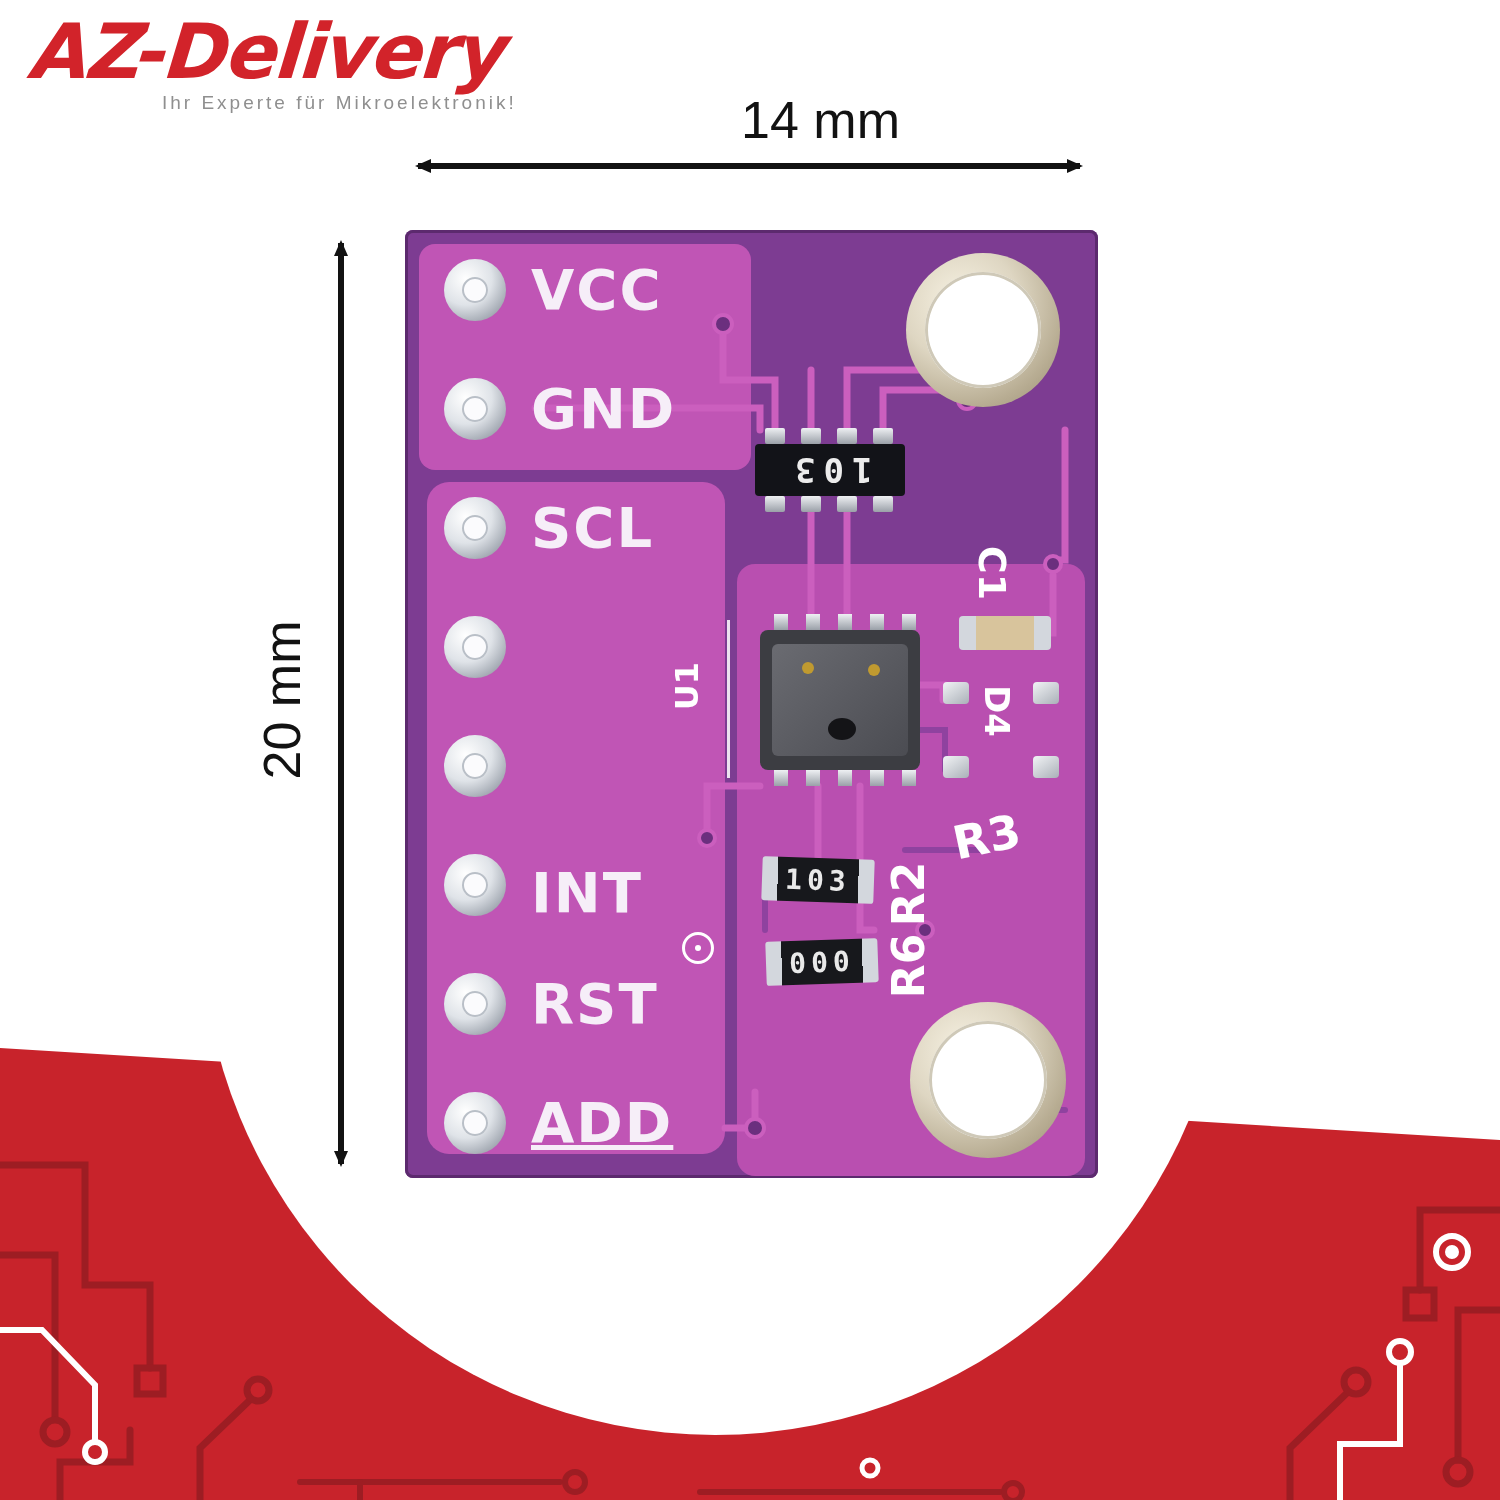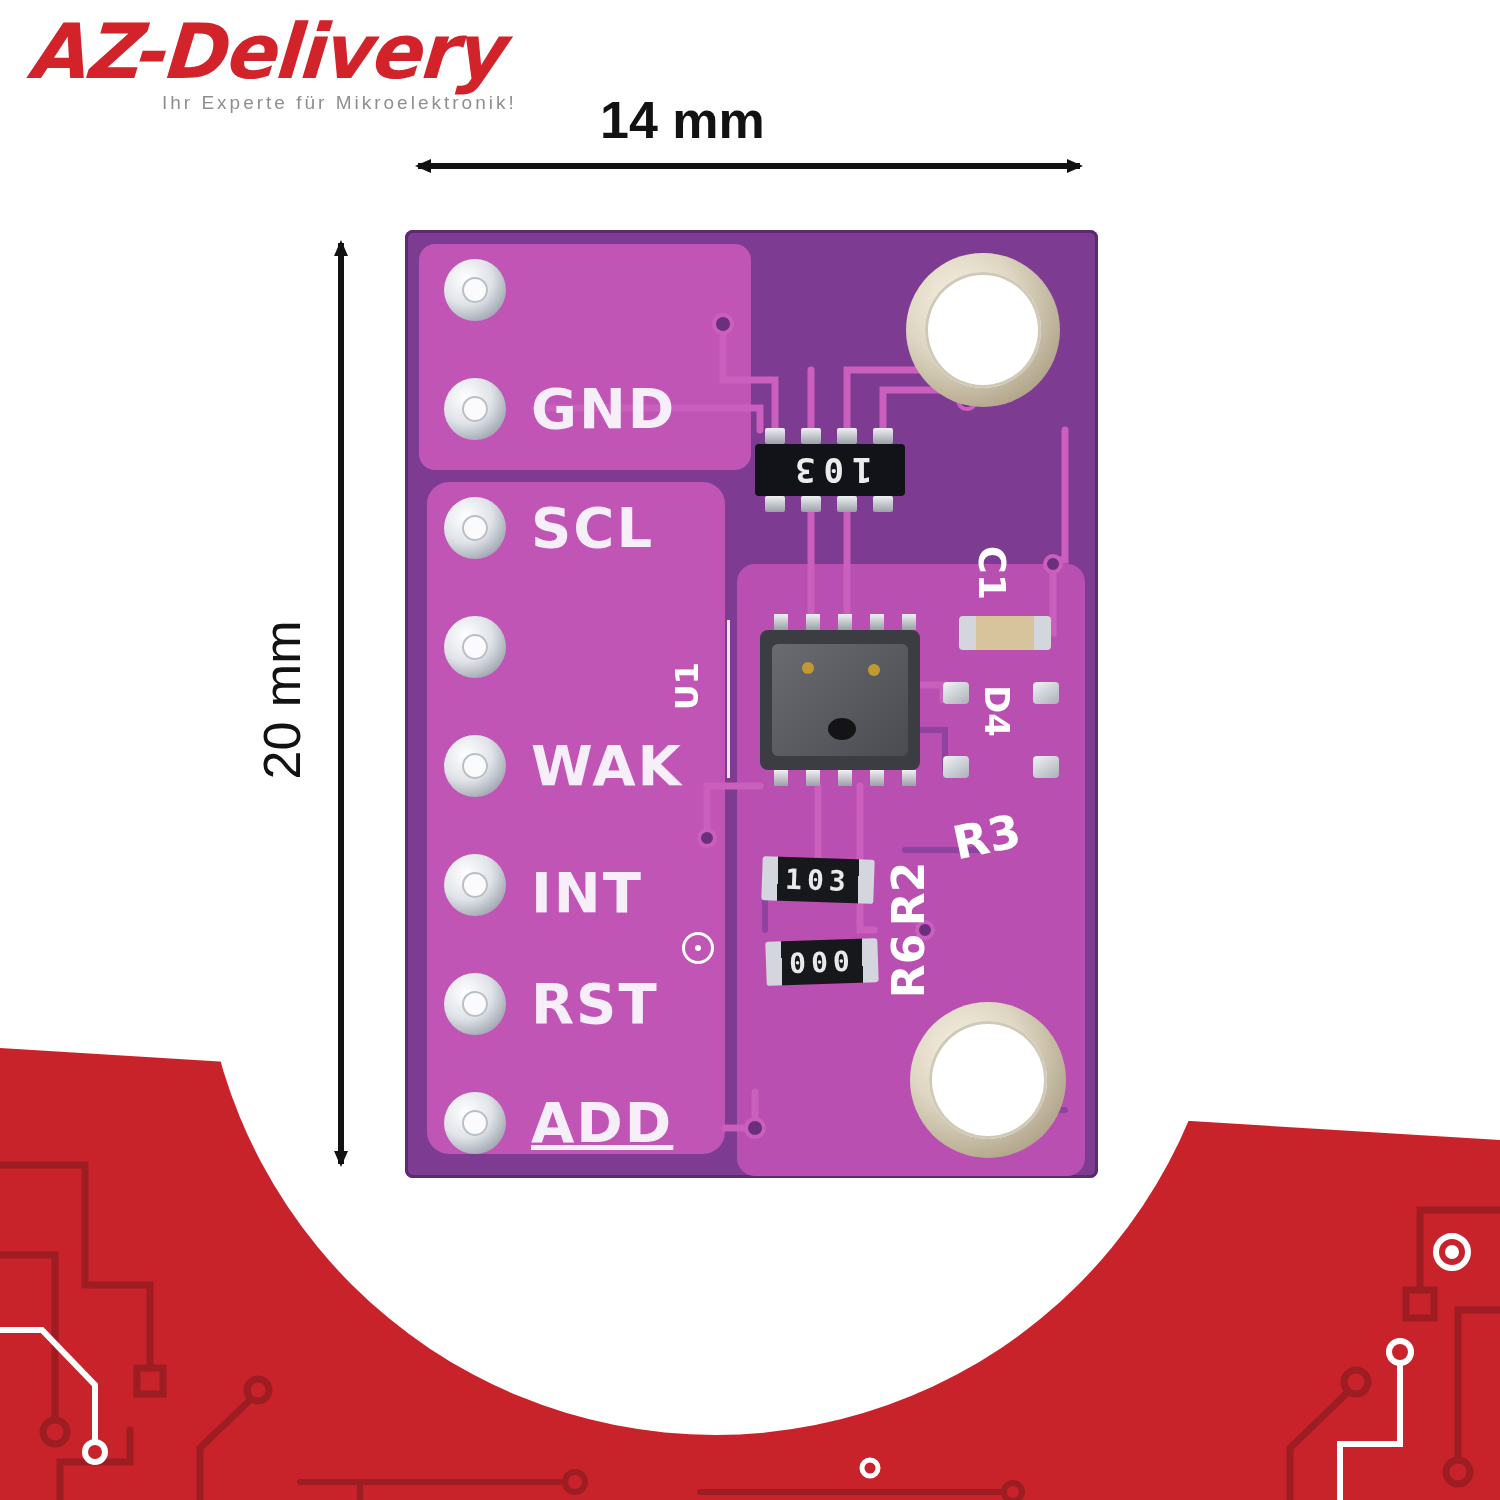--- a/index.html
+++ b/index.html
@@ -8,21 +8,21 @@
   .deco{position:absolute;inset:0;z-index:0;}
   .dims{position:absolute;inset:0;z-index:1;pointer-events:none;}
   
   .logo{position:absolute;left:34px;top:12px;z-index:3;}
   .brand{display:inline-block;font-style:italic;font-weight:700;font-size:76px;line-height:1.05;
          color:#d2232a;letter-spacing:-2px;transform:skewX(-6deg);}
   .tagline{margin:0 0 0 128px;font-size:19px;letter-spacing:3px;color:#8f8f8f;
            font-family:"Liberation Sans",sans-serif;white-space:nowrap;}
   
   .dim-label{position:absolute;z-index:1;color:#121212;font-size:52px;font-family:"Liberation Sans",sans-serif;}
-  #wlabel{left:600px;top:90px;width:300px;text-align:left;font-weight:bold;}
+  #wlabel{left:600px;top:90px;width:300px;text-align:right;}
   #hlabel{left:132px;top:668px;width:300px;height:64px;line-height:64px;text-align:center;transform:rotate(-90deg);}
   
   .board{position:absolute;left:405px;top:230px;width:693px;height:948px;z-index:2;
          background:var(--board,#7d3c92);border-radius:8px;box-shadow:0 0 0 3px #5c2a6e inset;}
   .pour{position:absolute;background:var(--pour,#c055b5);}
   #pourA{left:14px;top:14px;width:332px;height:226px;border-radius:16px;}
   #pourB{left:22px;top:252px;width:298px;height:672px;border-radius:22px;}
   #pourC{left:332px;top:334px;width:348px;height:612px;border-radius:18px;background:#b94fb0;}
   .traces{position:absolute;inset:0;}
   
@@ -237,35 +237,35 @@
     <div class="ref" id="refR6">R6</div>
     <div class="ref" id="refU1">U1</div>
 
     <div class="fiducial">
       <div class="fiducial-dot"></div>
     </div>
 
   <div class="pin-hole" style="top: 29px;">
         <div class="pin-bore"></div>
       </div>
+      <div class="pin-label" style="top: 25px;">VCC</div>
       <div class="pin-hole" style="top: 148px;">
         <div class="pin-bore"></div>
       </div>
       <div class="pin-label" style="top: 144px;">GND</div>
       <div class="pin-hole" style="top: 267px;">
         <div class="pin-bore"></div>
       </div>
       <div class="pin-label" style="top: 263px;">SCL</div>
       <div class="pin-hole" style="top: 386px;">
         <div class="pin-bore"></div>
       </div>
       <div class="pin-hole" style="top: 505px;">
         <div class="pin-bore"></div>
       </div>
-      <div class="pin-label" style="top: 501px;">WAK</div>
       <div class="pin-hole" style="top: 624px;">
         <div class="pin-bore"></div>
       </div>
       <div class="pin-label" style="top: 620px; margin-top: 8px;">INT</div>
       <div class="pin-hole" style="top: 743px;">
         <div class="pin-bore"></div>
       </div>
       <div class="pin-label" style="top: 739px;">RST</div>
       <div class="pin-hole" style="top: 862px;">
         <div class="pin-bore"></div>

